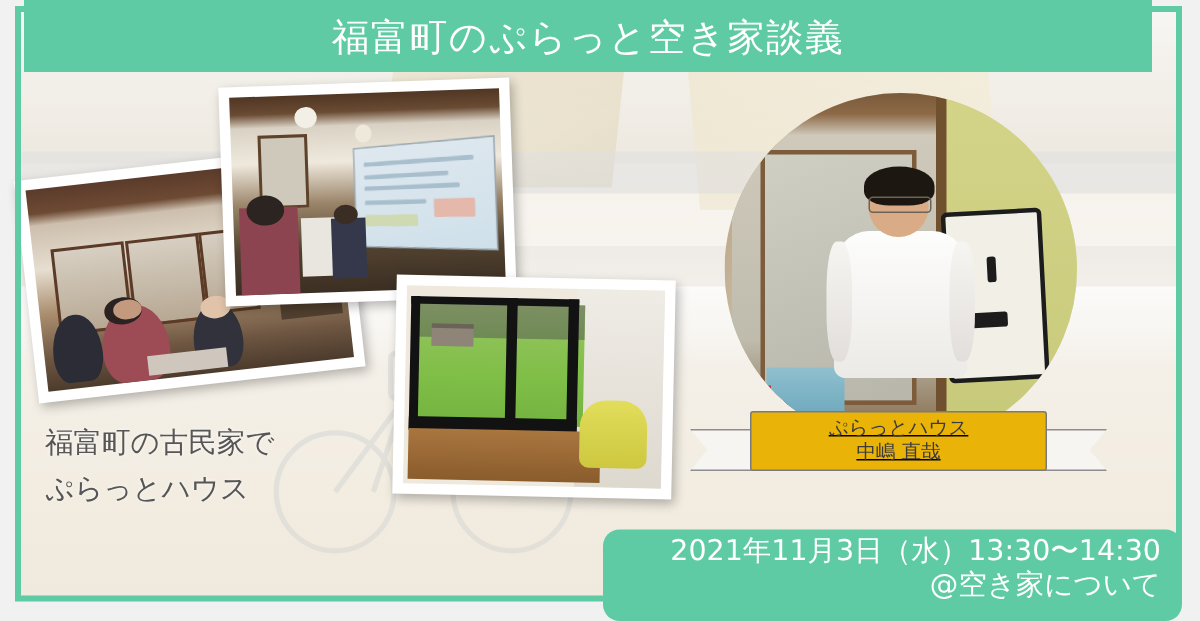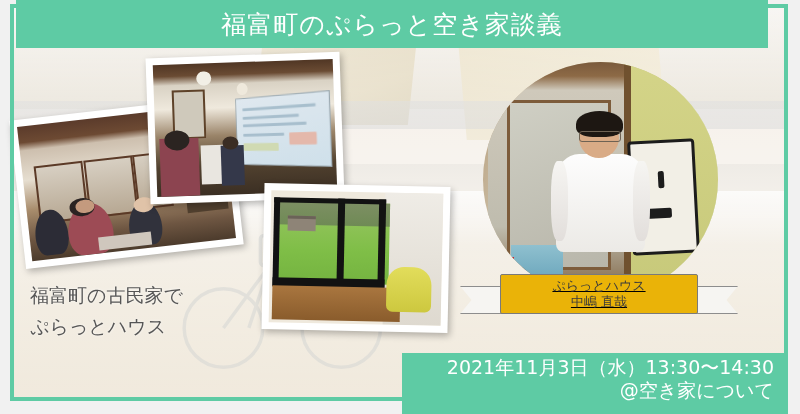--- a/index.html
+++ b/index.html
@@ -244,20 +244,21 @@
     position: absolute;
     left: 402px; top: 353px;
     width: 386px; height: 61px;
     background: #5ecba4;
     z-index: 7;
     color: #ffffff;
     text-align: right;
     padding: 3px 14px 0 0;
     box-sizing: border-box;
     line-height: 1.22;
+    border-radius: 11px;
   }
   .date-bar .when  { font-size: 19px; white-space: nowrap; }
   .date-bar .where { font-size: 19px; white-space: nowrap; }
 </style>
 </head>
 <body>
 
 <div id="poster">
 
   <div class="bg-photo">

